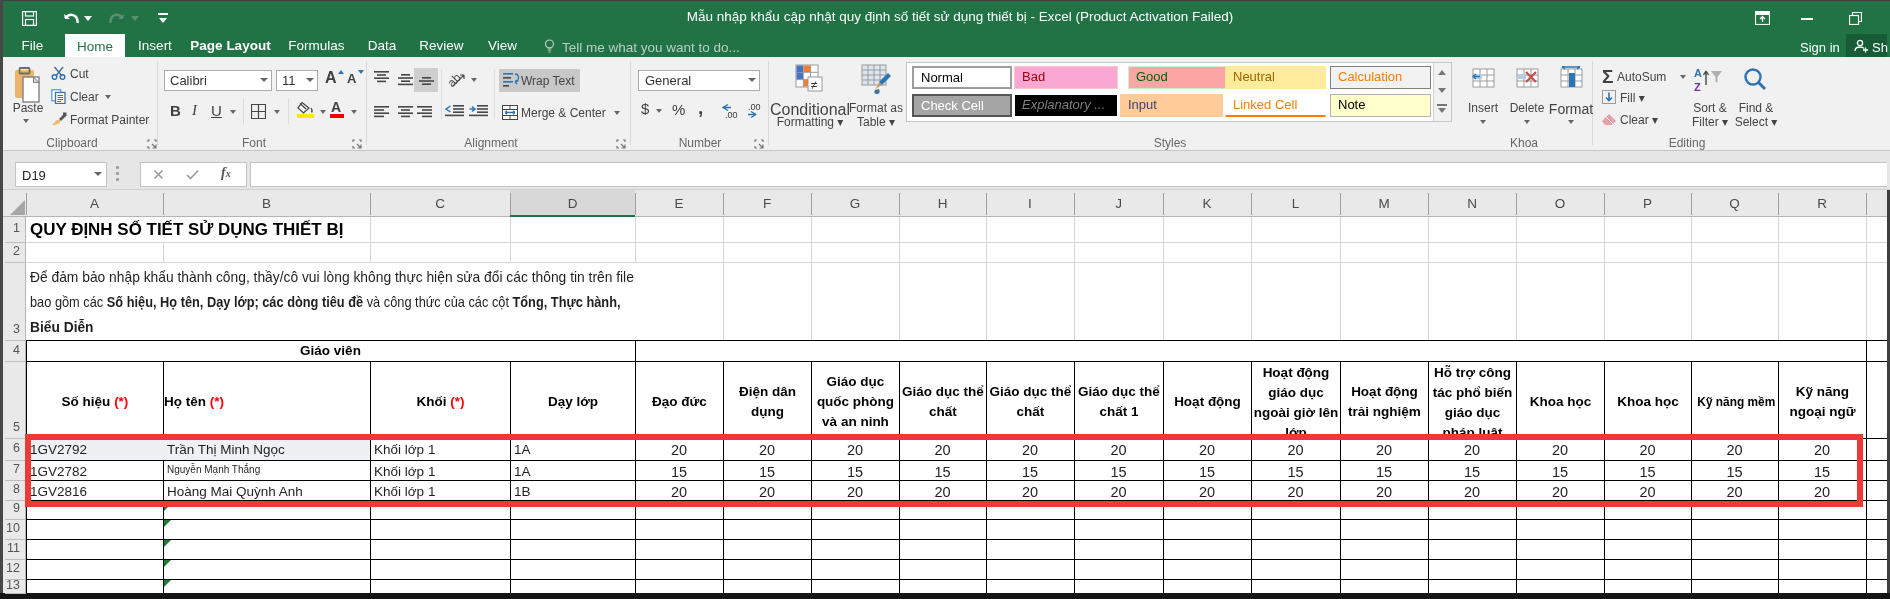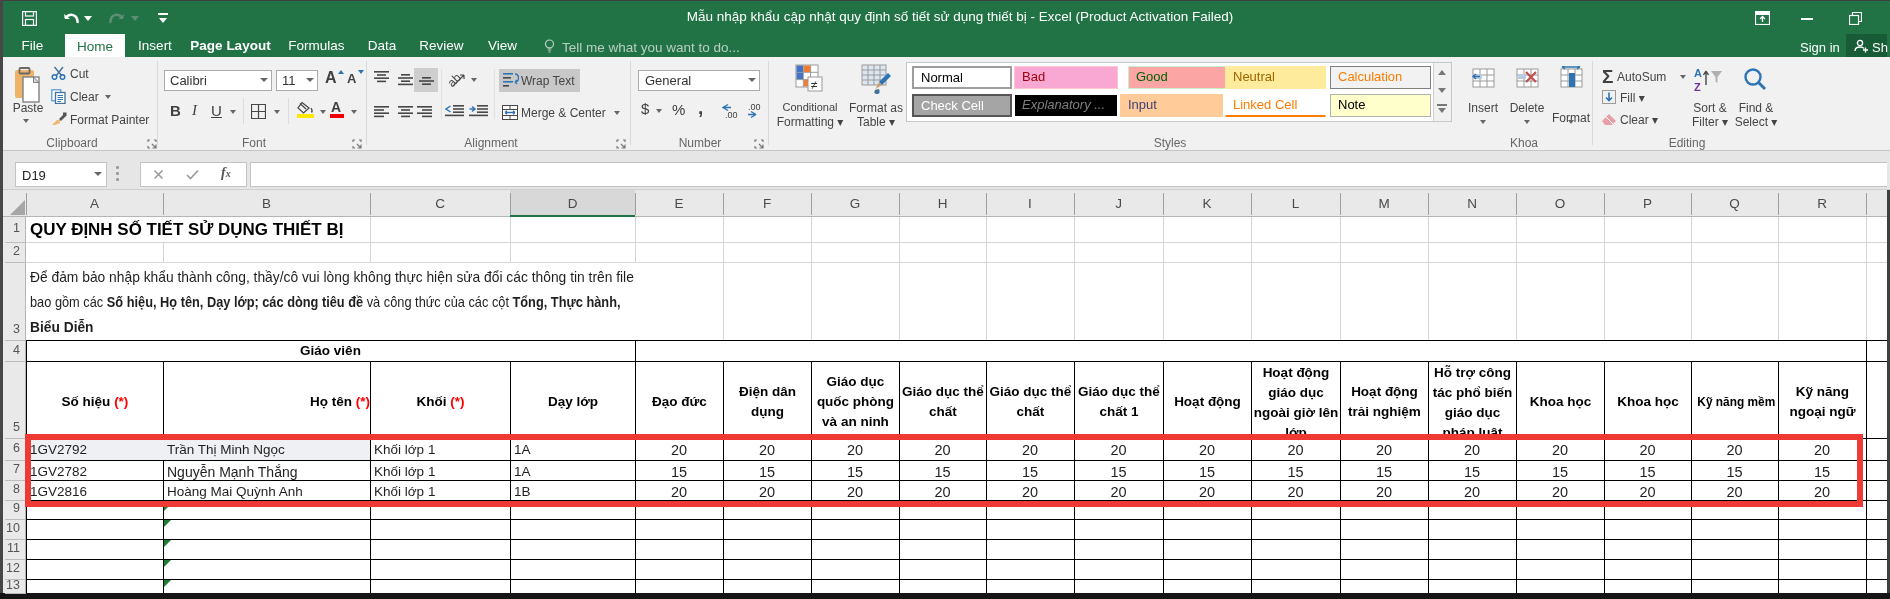--- a/index.html
+++ b/index.html
@@ -245,21 +245,21 @@
 <svg class="ab" style="left:795px;top:64px;" width="30" height="34" viewBox="0 0 30 34">
 <rect x="1" y="1" width="22" height="22" fill="#fff" stroke="#9a9a9a" stroke-width="1"></rect>
 <path d="M1 8.3 H23 M1 15.6 H23 M8.3 1 V23 M15.6 1 V23" stroke="#9a9a9a" stroke-width="1"></path>
 <rect x="1.5" y="1.5" width="6.5" height="6.5" fill="#4472c4"></rect>
 <rect x="1.5" y="8.6" width="6.5" height="6.5" fill="#4472c4"></rect>
 <rect x="8.8" y="1.5" width="6.5" height="6.5" fill="#ed7d31"></rect>
 <rect x="8.8" y="15.9" width="6.5" height="6.5" fill="#ed7d31"></rect>
 <rect x="13" y="13" width="14" height="14" fill="#fff" stroke="#9a9a9a" stroke-width="1"></rect>
 <text x="16" y="24.5" font-size="12" fill="#333" font-family="Liberation Sans">≠</text>
 </svg>
-<div class="ab" style="left:770px;top:101px;width:80px;text-align:center;color:#444;font-size:11px;">Conditional</div>
+<div class="ab" style="left:770px;top:101px;width:80px;text-align:center;color:#444;font-size:16px;">Conditional</div>
 <div class="ab" style="left:770px;top:115px;width:80px;text-align:center;color:#444;font-size:12px;">Formatting ▾</div>
 <svg class="ab" style="left:861px;top:64px;" width="32" height="32" viewBox="0 0 32 32">
 <rect x="1" y="1" width="24" height="20" fill="#dce6f1" stroke="#9a9a9a" stroke-width="1"></rect>
 <path d="M1 6 H25 M1 11 H25 M1 16 H25 M7 1 V21 M13 1 V21 M19 1 V21" stroke="#9a9a9a" stroke-width="1"></path>
 <path d="M18 18 L27 9 L30 12 L21 21 Z" fill="#2e74b5"></path>
 <path d="M14 26 Q12 30 16 30 Q20 30 18 25 Z" fill="#41719c"></path>
 <path d="M18 18 L21 21 L16 24 L14 26 Z" fill="#c8a165"></path>
 </svg>
 <div class="ab" style="left:845px;top:101px;width:62px;text-align:center;color:#444;font-size:12px;">Format as</div>
 <div class="ab" style="left:845px;top:115px;width:62px;text-align:center;color:#444;font-size:12px;">Table ▾</div>
@@ -294,21 +294,21 @@
 <svg class="ab" style="left:1560px;top:66px;" width="23" height="23" viewBox="0 0 23 23">
 <rect x="1" y="3" width="21" height="18" fill="#fff" stroke="#9a9a9a" stroke-width="1"></rect>
 <path d="M1 9 H22 M1 15 H22 M8 3 V21 M15 3 V21" stroke="#9a9a9a" stroke-width="1"></path>
 <rect x="9" y="7" width="6" height="14" fill="#2e74b5"></rect>
     <path d="M2 3 H20 M2 3 L5 1 M2 3 L5 5 M20 3 L17 1 M20 3 L17 5" stroke="#2e74b5" stroke-width="1.3" fill="none" transform="translate(0,-2)"></path>
 </svg>
 <div class="ab" style="left:1459px;top:101px;width:48px;text-align:center;color:#444;font-size:12px;">Insert</div>
 <div class="ab" style="left:1480px;top:120px;width:0;height:0;border-left:3.5px solid transparent;border-right:3.5px solid transparent;border-top:4px solid #666;"></div>
 <div class="ab" style="left:1503px;top:101px;width:48px;text-align:center;color:#444;font-size:12px;">Delete</div>
 <div class="ab" style="left:1524px;top:120px;width:0;height:0;border-left:3.5px solid transparent;border-right:3.5px solid transparent;border-top:4px solid #666;"></div>
-<div class="ab" style="left:1547px;top:101px;width:48px;text-align:center;color:#444;font-size:12px;margin-top:10px;">Format</div>
+<div class="ab" style="left:1547px;top:101px;width:48px;text-align:center;color:#444;font-size:14px;">Format</div>
 <div class="ab" style="left:1568px;top:120px;width:0;height:0;border-left:3.5px solid transparent;border-right:3.5px solid transparent;border-top:4px solid #666;"></div>
 <div class="ab" style="left:1602px;top:66px;color:#404040;font-size:19px;font-weight:bold;">Σ</div>
 <div class="ab" style="left:1617px;top:70px;color:#444;font-size:12px;">AutoSum</div>
 <div class="ab" style="left:1680px;top:75px;width:0;height:0;border-left:3.5px solid transparent;border-right:3.5px solid transparent;border-top:4px solid #666;"></div>
 <svg class="ab" style="left:1602px;top:90px;" width="14" height="14" viewBox="0 0 14 14">
 <rect x="0.5" y="0.5" width="13" height="13" fill="none" stroke="#9a9a9a"></rect>
 <path d="M7 2.5 V10 M4 7.5 L7 10.5 L10 7.5" fill="none" stroke="#2e74b5" stroke-width="1.6"></path>
 </svg>
 <div class="ab" style="left:1620px;top:91px;color:#444;font-size:12px;">Fill ▾</div>
 <svg class="ab" style="left:1601px;top:112px;" width="16" height="13" viewBox="0 0 16 13">
@@ -477,21 +477,21 @@
 <div class="bvline" style="left:1516px;top:361px;height:232px;"></div>
 <div class="bvline" style="left:1604px;top:361px;height:232px;"></div>
 <div class="bvline" style="left:1691px;top:361px;height:232px;"></div>
 <div class="bvline" style="left:1778px;top:361px;height:232px;"></div>
 <div class="ab" style="left:30px;top:221px;color:#000;font-size:16px;font-weight:bold;white-space:nowrap;transform:scaleX(1.06);transform-origin:left top;">QUY ĐỊNH SỐ TIẾT SỬ DỤNG THIẾT BỊ</div>
 <div class="ab" style="left:30px;top:269px;color:#1f1f1f;font-size:14.5px;white-space:nowrap;transform:scaleX(0.953);transform-origin:left top;">Để đảm bảo nhập khẩu thành công, thầy/cô vui lòng không thực hiện sửa đổi các thông tin trên file</div>
 <div class="ab" style="left:30px;top:294px;color:#1f1f1f;font-size:14.5px;white-space:nowrap;transform:scaleX(0.882);transform-origin:left top;">bao gồm các <b>Số hiệu, Họ tên, Dạy lớp; các dòng tiêu đề</b> và công thức của các cột <b>Tổng, Thực hành,</b></div>
 <div class="ab" style="left:30px;top:319px;color:#1f1f1f;font-size:14.5px;font-weight:bold;white-space:nowrap;transform:scaleX(0.95);transform-origin:left top;">Biểu Diễn</div>
 <div class="ab ctr" style="left:26px;top:341px;width:609px;height:19px;color:#000;font-size:13.5px;font-weight:bold;">Giáo viên</div>
 <div class="ab" style="left:27px;top:362px;width:136px;height:75px;color:#000;font-size:13.5px;font-weight:bold;text-align:center;line-height:20px;overflow:hidden;padding-top:30px;">Số hiệu <span style="color:#ff0000">(*)</span></div>
-<div class="ab" style="left:164px;top:362px;width:206px;height:75px;color:#000;font-size:13.5px;font-weight:bold;text-align:right;line-height:20px;overflow:hidden;padding-top:30px;">Họ tên <span style="color:#ff0000">(*)</span></div>
+<div class="ab" style="left:164px;top:362px;width:206px;height:75px;color:#000;font-size:13.5px;font-weight:bold;text-align:left;line-height:20px;overflow:hidden;padding-top:30px;">Họ tên <span style="color:#ff0000">(*)</span></div>
 <div class="ab" style="left:371px;top:362px;width:139px;height:75px;color:#000;font-size:13.5px;font-weight:bold;text-align:center;line-height:20px;overflow:hidden;padding-top:30px;">Khối <span style="color:#ff0000">(*)</span></div>
 <div class="ab" style="left:511px;top:362px;width:124px;height:75px;color:#000;font-size:13.5px;font-weight:bold;text-align:center;line-height:20px;overflow:hidden;padding-top:30px;">Dạy lớp</div>
 <div class="ab" style="left:636px;top:362px;width:87px;height:75px;color:#000;font-size:13.5px;font-weight:bold;text-align:center;line-height:20px;overflow:hidden;padding-top:30px;">Đạo đức</div>
 <div class="ab" style="left:724px;top:362px;width:87px;height:75px;color:#000;font-size:13.5px;font-weight:bold;text-align:center;line-height:20px;overflow:hidden;padding-top:20px;">Điện dân<br>dụng</div>
 <div class="ab" style="left:812px;top:362px;width:87px;height:75px;color:#000;font-size:13.5px;font-weight:bold;text-align:center;line-height:20px;overflow:hidden;padding-top:10px;">Giáo dục<br>quốc phòng<br>và an ninh</div>
 <div class="ab" style="left:900px;top:362px;width:86px;height:75px;color:#000;font-size:13.5px;font-weight:bold;text-align:center;line-height:20px;overflow:hidden;padding-top:20px;">Giáo dục thể<br>chất</div>
 <div class="ab" style="left:987px;top:362px;width:87px;height:75px;color:#000;font-size:13.5px;font-weight:bold;text-align:center;line-height:20px;overflow:hidden;padding-top:20px;">Giáo dục thể<br>chất</div>
 <div class="ab" style="left:1075px;top:362px;width:88px;height:75px;color:#000;font-size:13.5px;font-weight:bold;text-align:center;line-height:20px;overflow:hidden;padding-top:20px;">Giáo dục thể<br>chất 1</div>
 <div class="ab" style="left:1164px;top:362px;width:87px;height:75px;color:#000;font-size:13.5px;font-weight:bold;text-align:center;line-height:20px;overflow:hidden;padding-top:30px;">Hoạt động</div>
 <div class="ab" style="left:1252px;top:362px;width:88px;height:75px;color:#000;font-size:13.5px;font-weight:bold;text-align:center;line-height:20px;overflow:hidden;padding-top:1px;">Hoạt động<br>giáo dục<br>ngoài giờ lên<br>lớp</div>
@@ -514,21 +514,21 @@
 <div class="ab" style="left:1074px;top:442px;width:89px;text-align:center;color:#1f1f1f;font-size:14.5px;">20</div>
 <div class="ab" style="left:1163px;top:442px;width:88px;text-align:center;color:#1f1f1f;font-size:14.5px;">20</div>
 <div class="ab" style="left:1251px;top:442px;width:89px;text-align:center;color:#1f1f1f;font-size:14.5px;">20</div>
 <div class="ab" style="left:1340px;top:442px;width:88px;text-align:center;color:#1f1f1f;font-size:14.5px;">20</div>
 <div class="ab" style="left:1428px;top:442px;width:88px;text-align:center;color:#1f1f1f;font-size:14.5px;">20</div>
 <div class="ab" style="left:1516px;top:442px;width:88px;text-align:center;color:#1f1f1f;font-size:14.5px;">20</div>
 <div class="ab" style="left:1604px;top:442px;width:87px;text-align:center;color:#1f1f1f;font-size:14.5px;">20</div>
 <div class="ab" style="left:1691px;top:442px;width:87px;text-align:center;color:#1f1f1f;font-size:14.5px;">20</div>
 <div class="ab" style="left:1778px;top:442px;width:88px;text-align:center;color:#1f1f1f;font-size:14.5px;">20</div>
 <div class="ab" style="left:30px;top:464px;color:#1f1f1f;font-size:13.5px;">1GV2782</div>
-<div class="ab" style="left:167px;top:464px;color:#1f1f1f;font-size:14px;text-align:right;">Nguyễn Mạnh Thắng</div>
+<div class="ab" style="left:167px;top:464px;color:#1f1f1f;font-size:10px;text-align:right;">Nguyễn Mạnh Thắng</div>
 <div class="ab" style="left:374px;top:464px;color:#1f1f1f;font-size:13.5px;">Khối lớp 1</div>
 <div class="ab" style="left:514px;top:464px;color:#1f1f1f;font-size:13.5px;">1A</div>
 <div class="ab" style="left:635px;top:464px;width:88px;text-align:center;color:#1f1f1f;font-size:14.5px;">15</div>
 <div class="ab" style="left:723px;top:464px;width:88px;text-align:center;color:#1f1f1f;font-size:14.5px;">15</div>
 <div class="ab" style="left:811px;top:464px;width:88px;text-align:center;color:#1f1f1f;font-size:14.5px;">15</div>
 <div class="ab" style="left:899px;top:464px;width:87px;text-align:center;color:#1f1f1f;font-size:14.5px;">15</div>
 <div class="ab" style="left:986px;top:464px;width:88px;text-align:center;color:#1f1f1f;font-size:14.5px;">15</div>
 <div class="ab" style="left:1074px;top:464px;width:89px;text-align:center;color:#1f1f1f;font-size:14.5px;">15</div>
 <div class="ab" style="left:1163px;top:464px;width:88px;text-align:center;color:#1f1f1f;font-size:14.5px;">15</div>
 <div class="ab" style="left:1251px;top:464px;width:89px;text-align:center;color:#1f1f1f;font-size:14.5px;">15</div>

